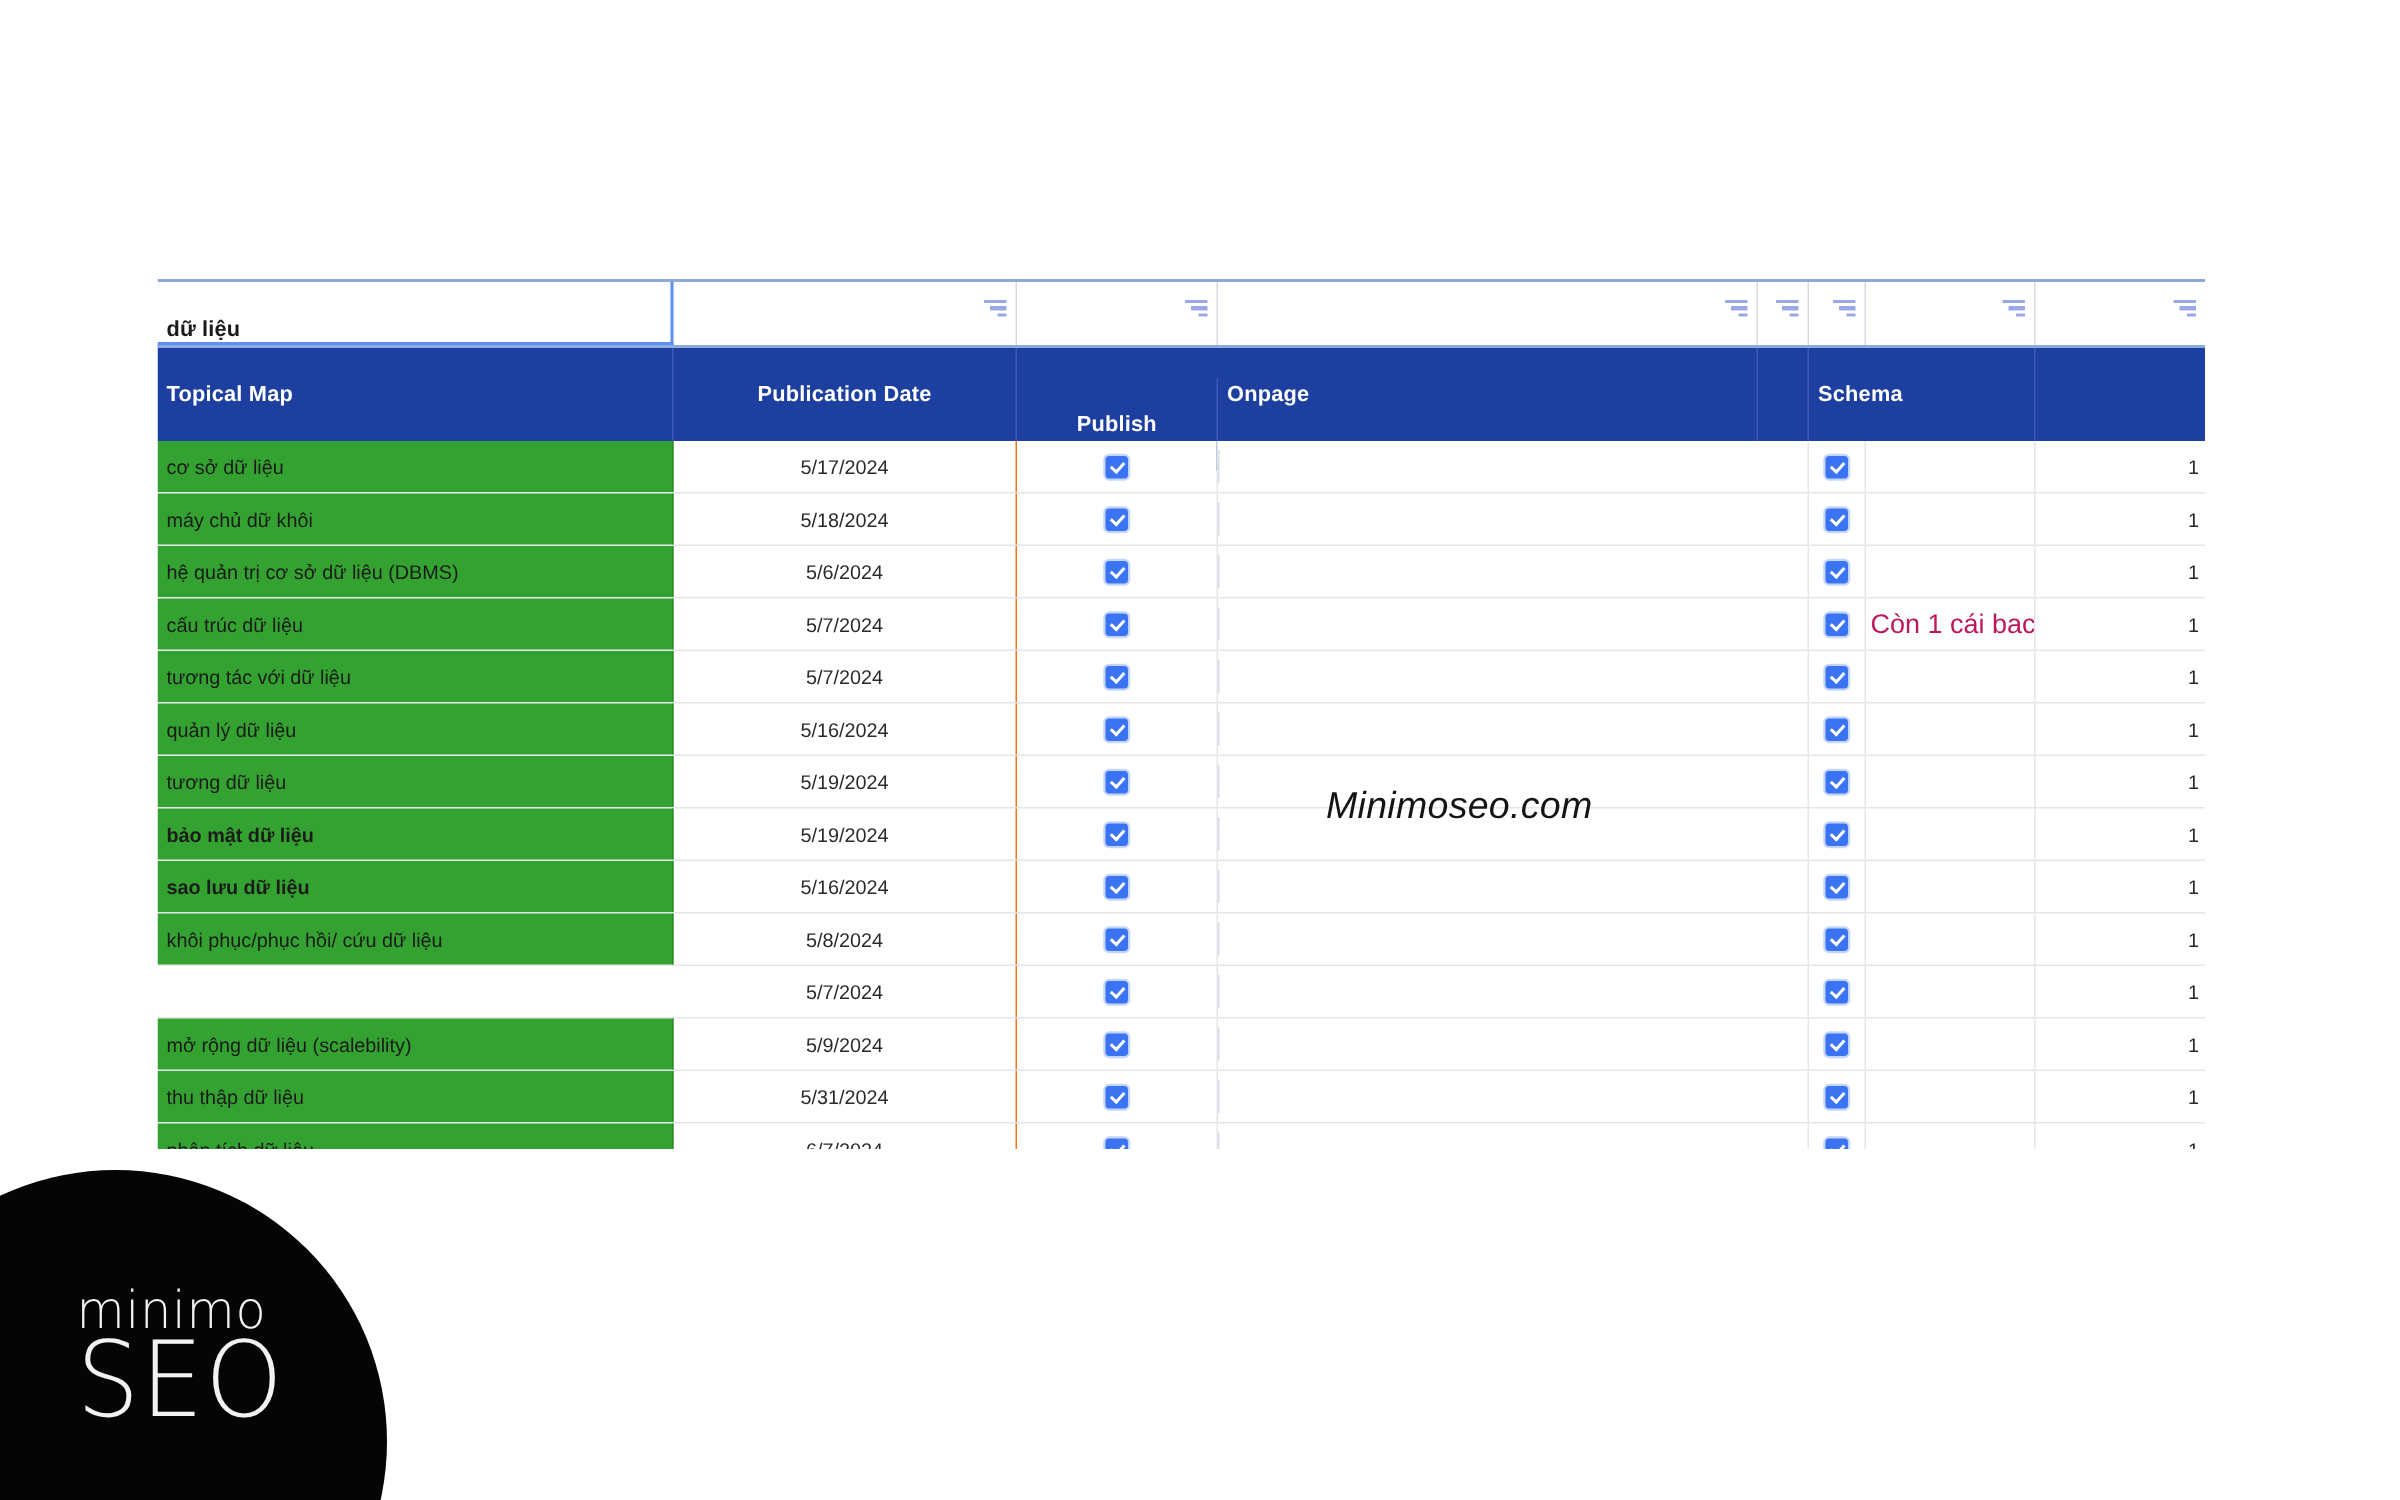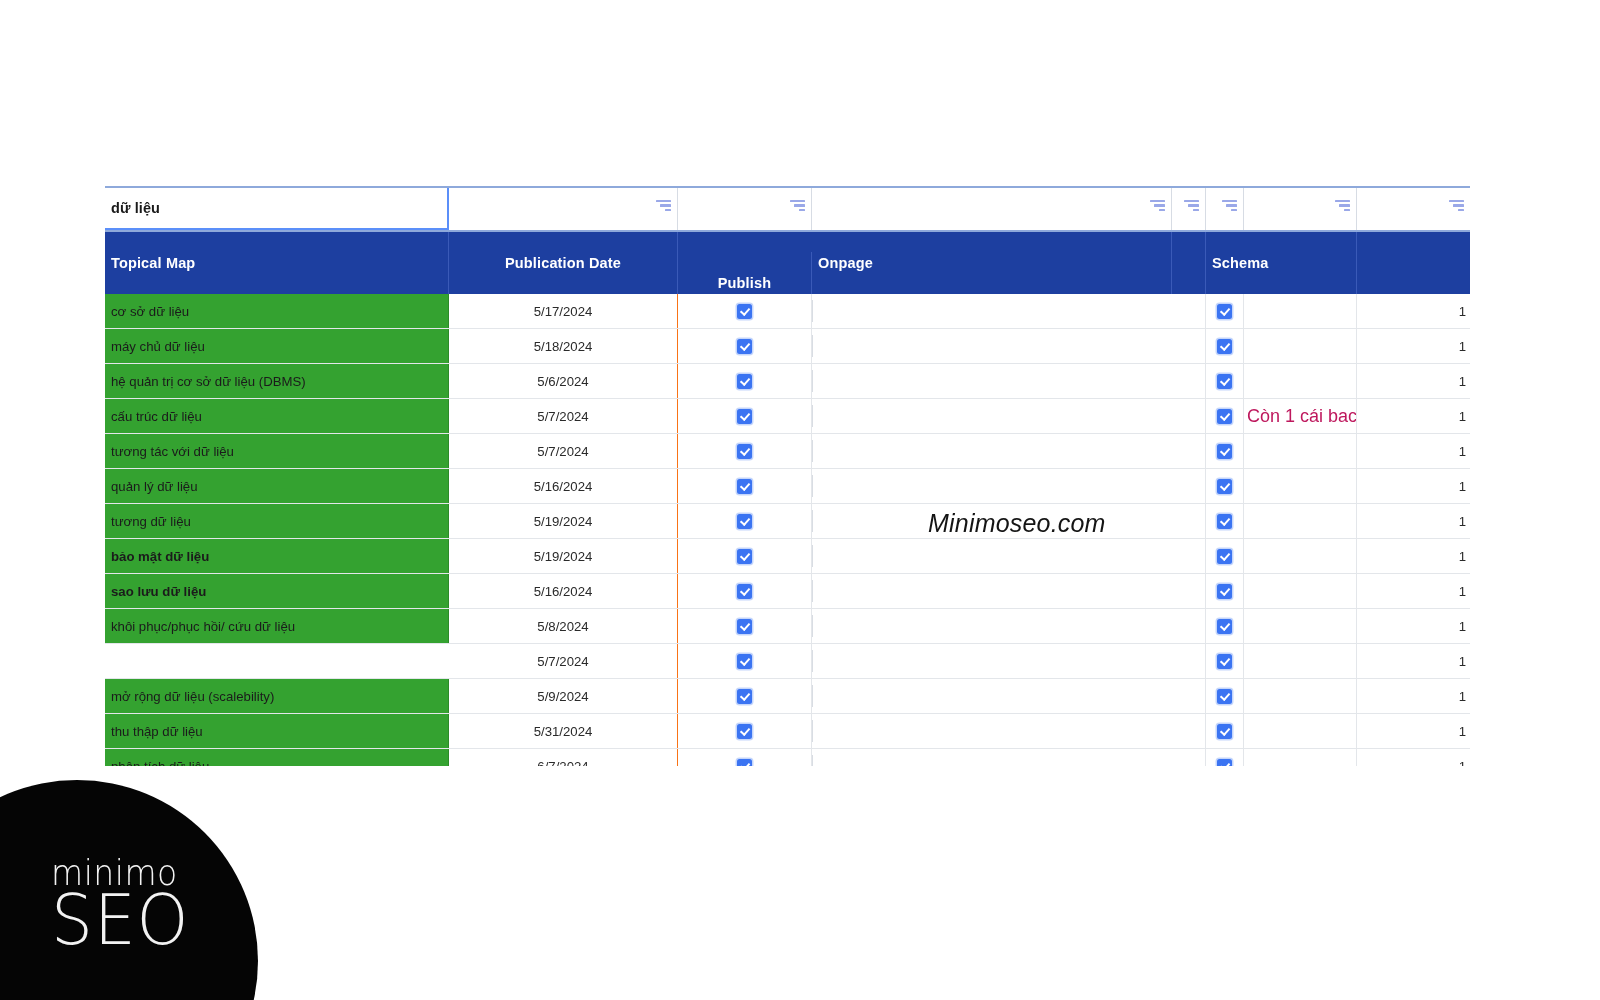--- a/index.html
+++ b/index.html
@@ -36,21 +36,21 @@
     position: absolute;
     left: 0;
     top: 0;
     width: 344px;
     height: 42px;
     box-sizing: border-box;
     border-right: 2px solid #5b8ff9;
     border-bottom: 2px solid #5b8ff9;
     background: #ffffff;
     display: flex;
-    align-items: center;
+    align-items: flex-end;
     padding-left: 6px;
   }
   .namebox span {
     font-size: 14.5px;
     font-weight: bold;
     color: #1a1a1a;
     letter-spacing: .1px;
   }
 
   .fcell {
@@ -227,28 +227,27 @@
     height: 7.4px;
     border: solid #ffffff;
     border-width: 0 2px 2px 0;
     transform: rotate(42deg);
   }
 
   
   #watermark {
     position: absolute;
     left: 884px;
-    top: 509px;
+    top: 523px;
     font-family: "Liberation Sans", sans-serif;
     font-style: italic;
     font-size: 25px;
     color: #141414;
     letter-spacing: .2px;
     white-space: nowrap;
-    margin-left: 44px;
   }
 
   
   #logo {
     position: absolute;
     left: -104px;
     top: 780px;
     width: 362px;
     height: 362px;
     border-radius: 50%;
@@ -377,21 +376,21 @@
         </div>
         <div class="c-onpage"></div>
         <div class="c-gap"></div>
         <div class="c-schema">
           <div class="cbx"></div>
         </div>
         <div class="c-note"></div>
         <div class="c-num">1</div>
       </div>
       <div class="row">
-        <div class="c-topic">máy chủ dữ liệu</div>
+        <div class="c-topic">máy chủ dữ khôi</div>
         <div class="c-date">5/18/2024</div>
         <div class="c-publish">
           <div class="cbx"></div>
         </div>
         <div class="c-onpage"></div>
         <div class="c-gap"></div>
         <div class="c-schema">
           <div class="cbx"></div>
         </div>
         <div class="c-note"></div>

